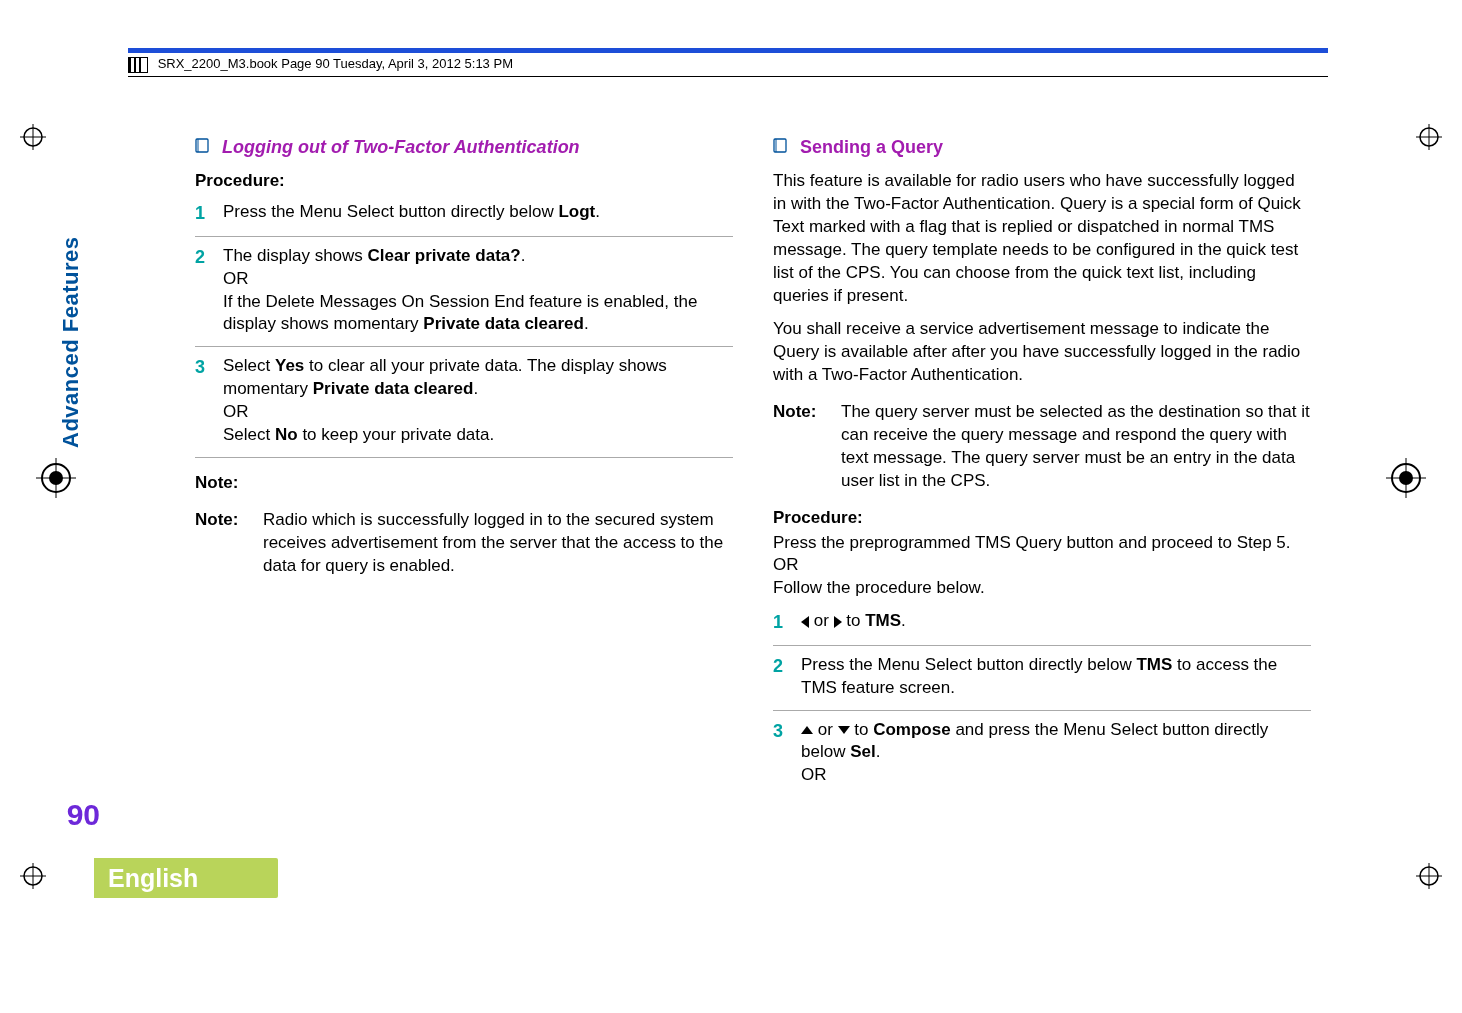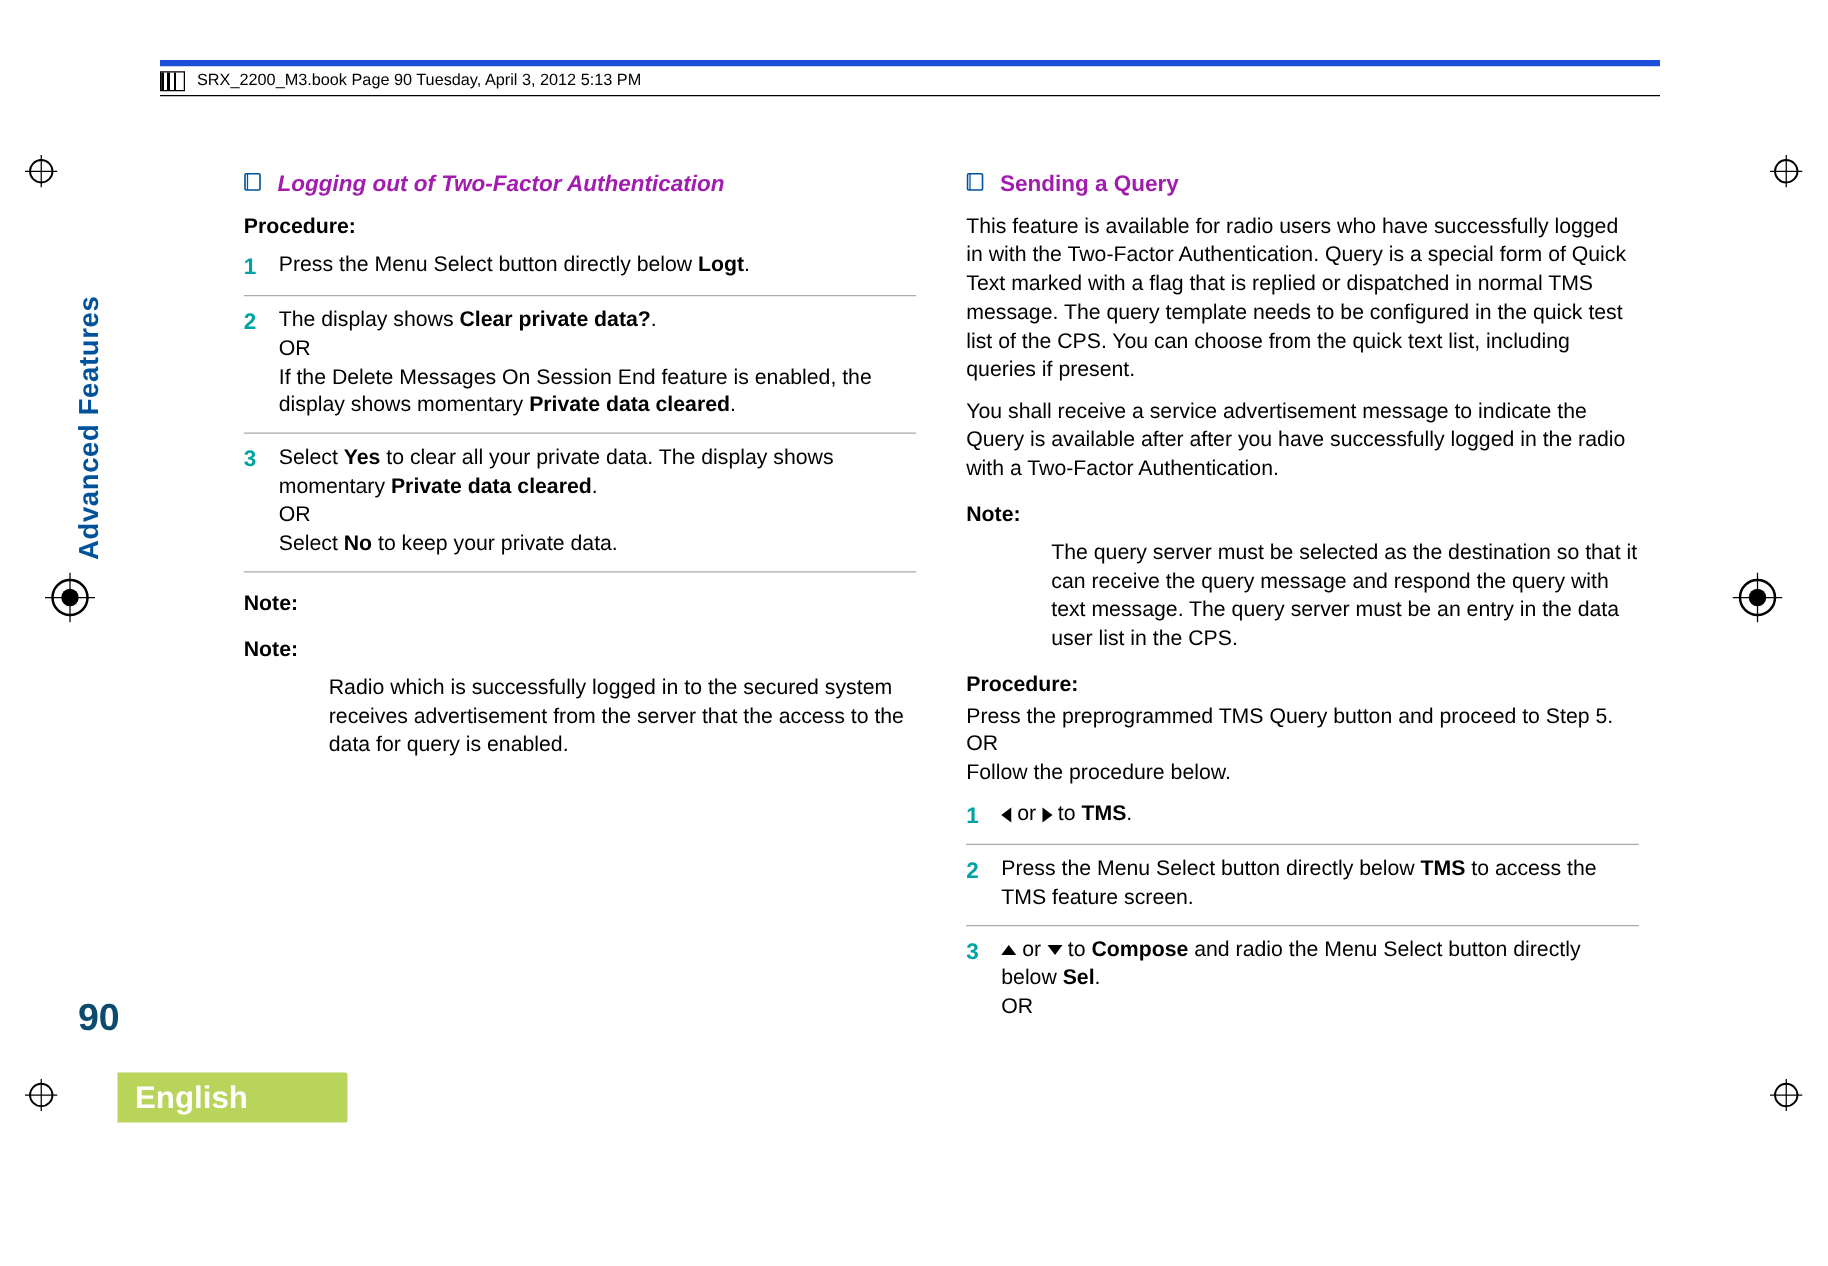--- a/index.html
+++ b/index.html
@@ -85,41 +85,41 @@
   .display-text { font-family: "Trebuchet MS", Verdana, sans-serif; font-weight: bold; }
   .note-row {
     display: flex;
     margin: 14px 0;
   }
   .note-label {
     font-weight: bold;
     width: 68px;
     flex-shrink: 0;
   }
-  .note-body { flex: 1; margin-top: 30px; }
+  .note-body { flex: 1; }
   .sidebar-tab {
     position: absolute;
     left: 58px;
     top: 448px;
     width: 220px;
     height: 38px;
     transform: rotate(-90deg);
     transform-origin: left top;
     color: #00529b;
     font-size: 22px;
     font-weight: bold;
     letter-spacing: 0.5px;
   }
   .page-num-box {
     position: absolute;
     left: 58px;
     top: 798px;
     width: 42px;
-    text-align: center;
-    color: #0c4a6e;
+    text-align: right;
+    color: #6d28d9;
     font-size: 30px;
     font-weight: bold;
   }
   .lang-tab {
     position: absolute;
     left: 94px;
     top: 858px;
     width: 170px;
     height: 40px;
     background: #b9d45a;
@@ -283,19 +283,19 @@
     <div class="step rule">
       <div class="step-num">2</div>
       <div class="step-body">
         <span>Press the </span><span class="ui-bold">Menu Select</span><span> button directly below </span><span class="display-text">TMS</span><span> to access the TMS feature screen.</span>
       </div>
     </div>
 
     <div class="step">
       <div class="step-num">3</div>
       <div class="step-body">
-        <span class="tri-up"></span><span> or </span><span class="tri-down"></span><span> to </span><span class="display-text">Compose</span><span> and radio the </span><span class="ui-bold">Menu Select</span><span> button directly below </span><span class="display-text">Sel</span><span>.</span><br>
+        <span class="tri-up"></span><span> or </span><span class="tri-down"></span><span> to </span><span class="display-text">Compose</span><span> and press the </span><span class="ui-bold">Menu Select</span><span> button directly below </span><span class="display-text">Sel</span><span>.</span><br>
         <span class="ui-bold">OR</span>
       </div>
     </div>
 
   </div>
 </div>
 
 </body></html>

